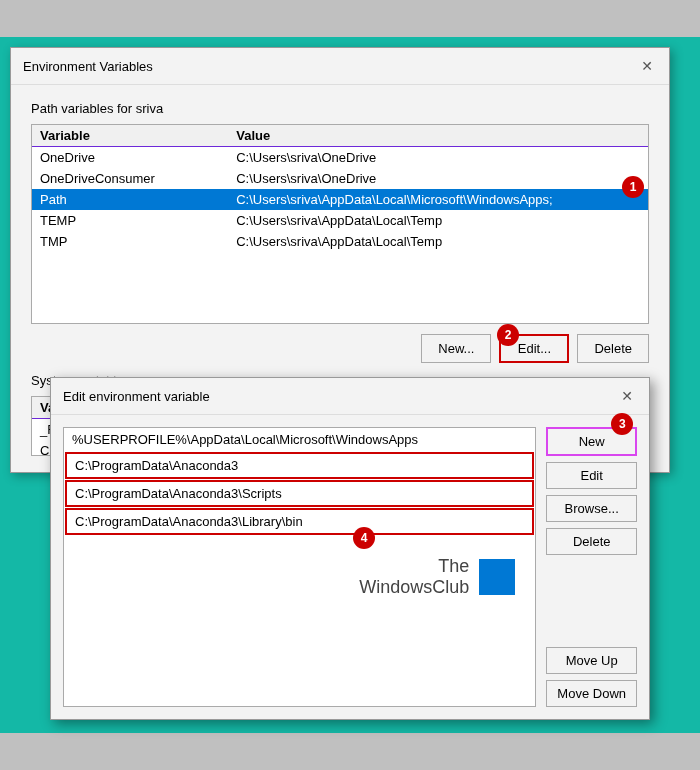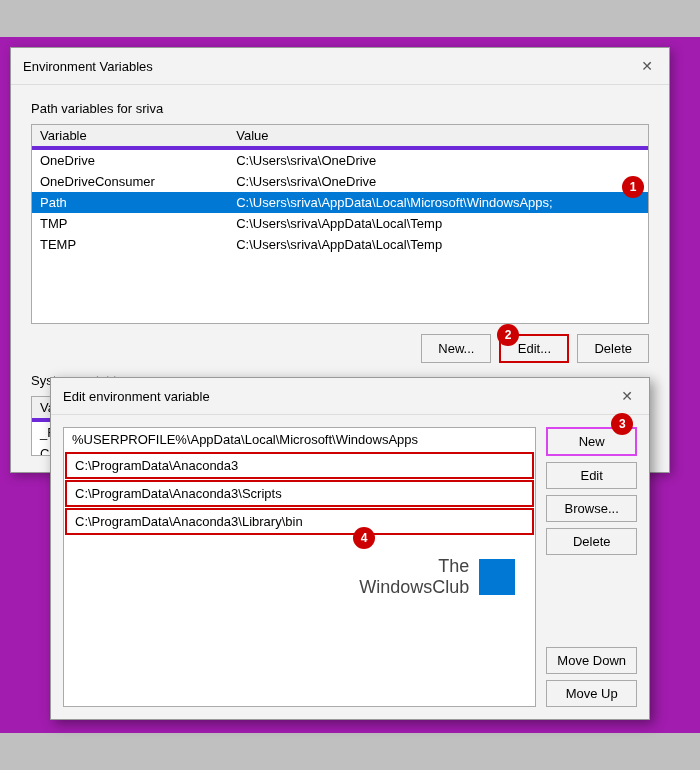--- a/index.html
+++ b/index.html
@@ -12,21 +12,21 @@
       align-items: center;
       width: 700px;
       height: 770px;
       overflow: hidden;
     }
 
     .dialog-backdrop {
       position: relative;
       width: 700px;
       height: 696px;
-      background: #a21caf;
+      background: #14b8a6;
     }
 
     
     .main-dialog {
       position: absolute;
       top: 10px;
       left: 10px;
       width: 660px;
       background: #f3f3f3;
       border: 1px solid #999;
@@ -88,22 +88,22 @@
       font-size: 13px;
       text-align: left;
       white-space: nowrap;
       overflow: hidden;
       text-overflow: ellipsis;
       max-width: 280px;
     }
 
     table th {
       background: #f0f0f0;
-      border-bottom: 4px solid #6d28d9;
-      font-weight: normal;
+      border-bottom: 1px solid #6d28d9;
+      font-weight: bold;
     }
 
     table tr.selected {
       background: #0078d4;
       color: white;
       border-radius: 6px;
     }
 
     .btn-row {
       display: flex;
@@ -256,25 +256,25 @@
               </tr>
               <tr>
                 <td>OneDriveConsumer</td>
                 <td>C:\Users\sriva\OneDrive</td>
               </tr>
               <tr class="selected">
                 <td>Path</td>
                 <td>C:\Users\sriva\AppData\Local\Microsoft\WindowsApps;</td>
               </tr>
               <tr>
+                <td>TEMP</td>
+                <td>C:\Users\sriva\AppData\Local\Temp</td>
+              </tr>
+              <tr>
                 <td>TMP</td>
-                <td>C:\Users\sriva\AppData\Local\Temp</td>
-              </tr>
-              <tr>
-                <td>TEMP</td>
                 <td>C:\Users\sriva\AppData\Local\Temp</td>
               </tr>
             </tbody>
         </table>
       </div>
 
       <div class="btn-row" style="position:relative;">
         <button class="btn">New...</button>
         <button class="btn outlined">Edit...</button>
         <button class="btn">Delete</button>
@@ -341,19 +341,19 @@
       </div>
 
       <div class="side-buttons" style="position:relative;">
 
         <span class="badge" style="position:absolute; top:-14px; left:65px; z-index:15;">3</span>
         <button class="side-btn new-outlined">New</button>
         <button class="side-btn">Edit</button>
         <button class="side-btn">Browse...</button>
         <button class="side-btn">Delete</button>
         <div style="flex:1;"></div>
+        <button class="side-btn">Move Up</button>
         <button class="side-btn">Move Down</button>
-        <button class="side-btn">Move Up</button>
       </div>
     </div>
   </div>
 
 </div>
 
 </body></html>

